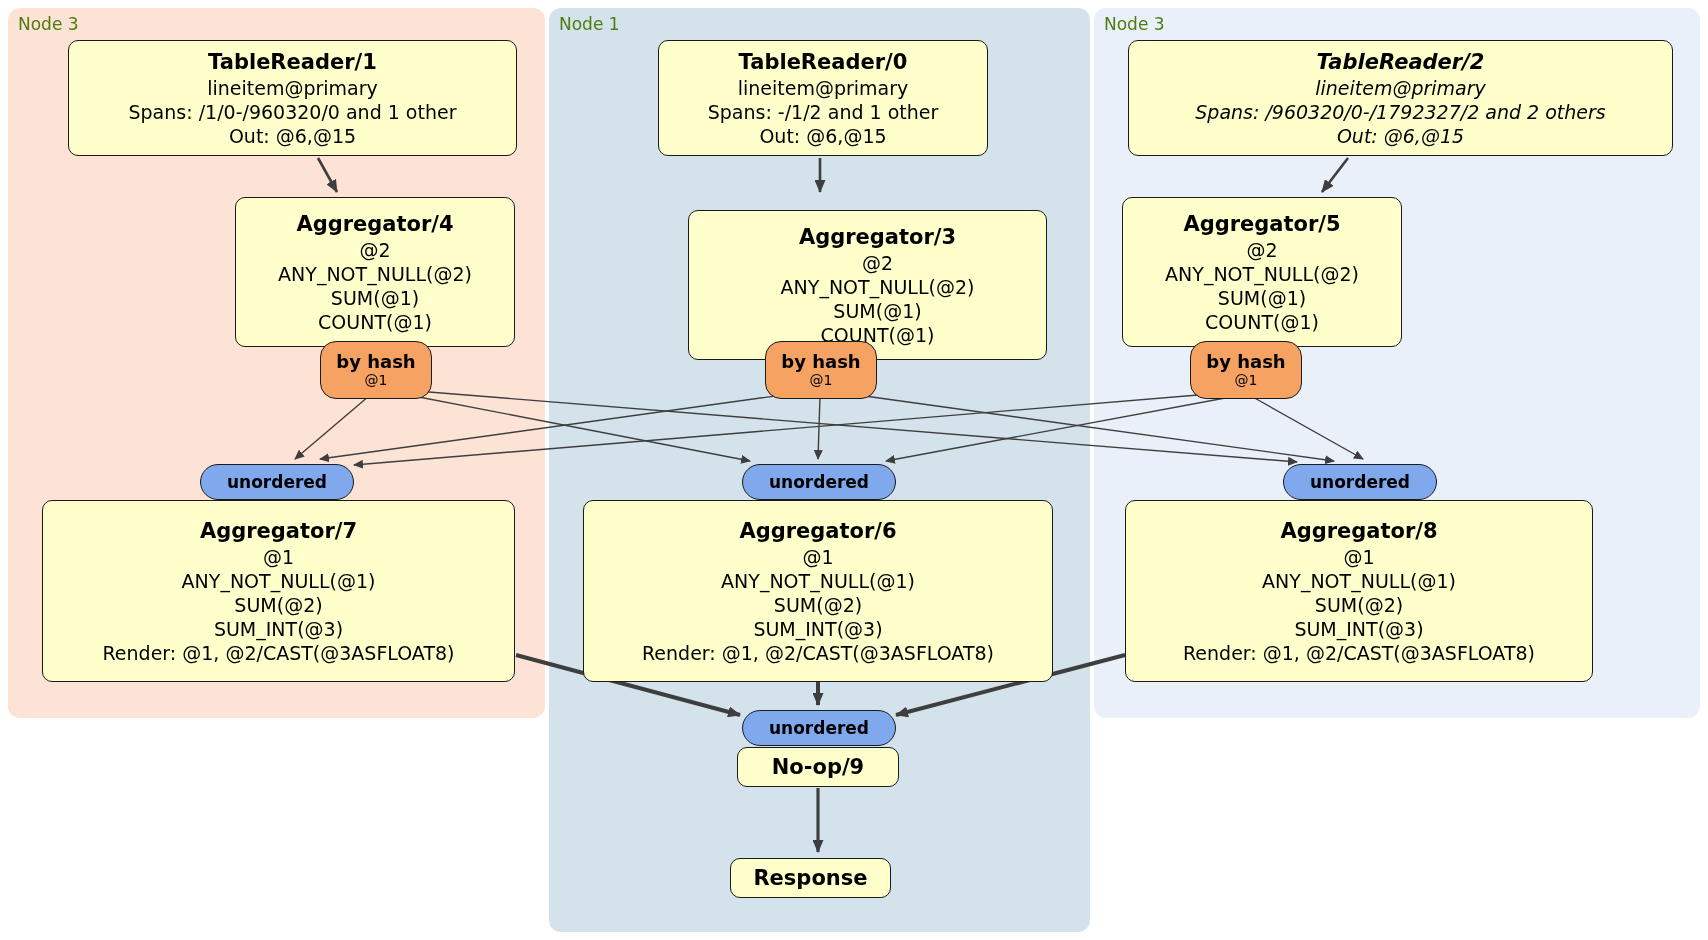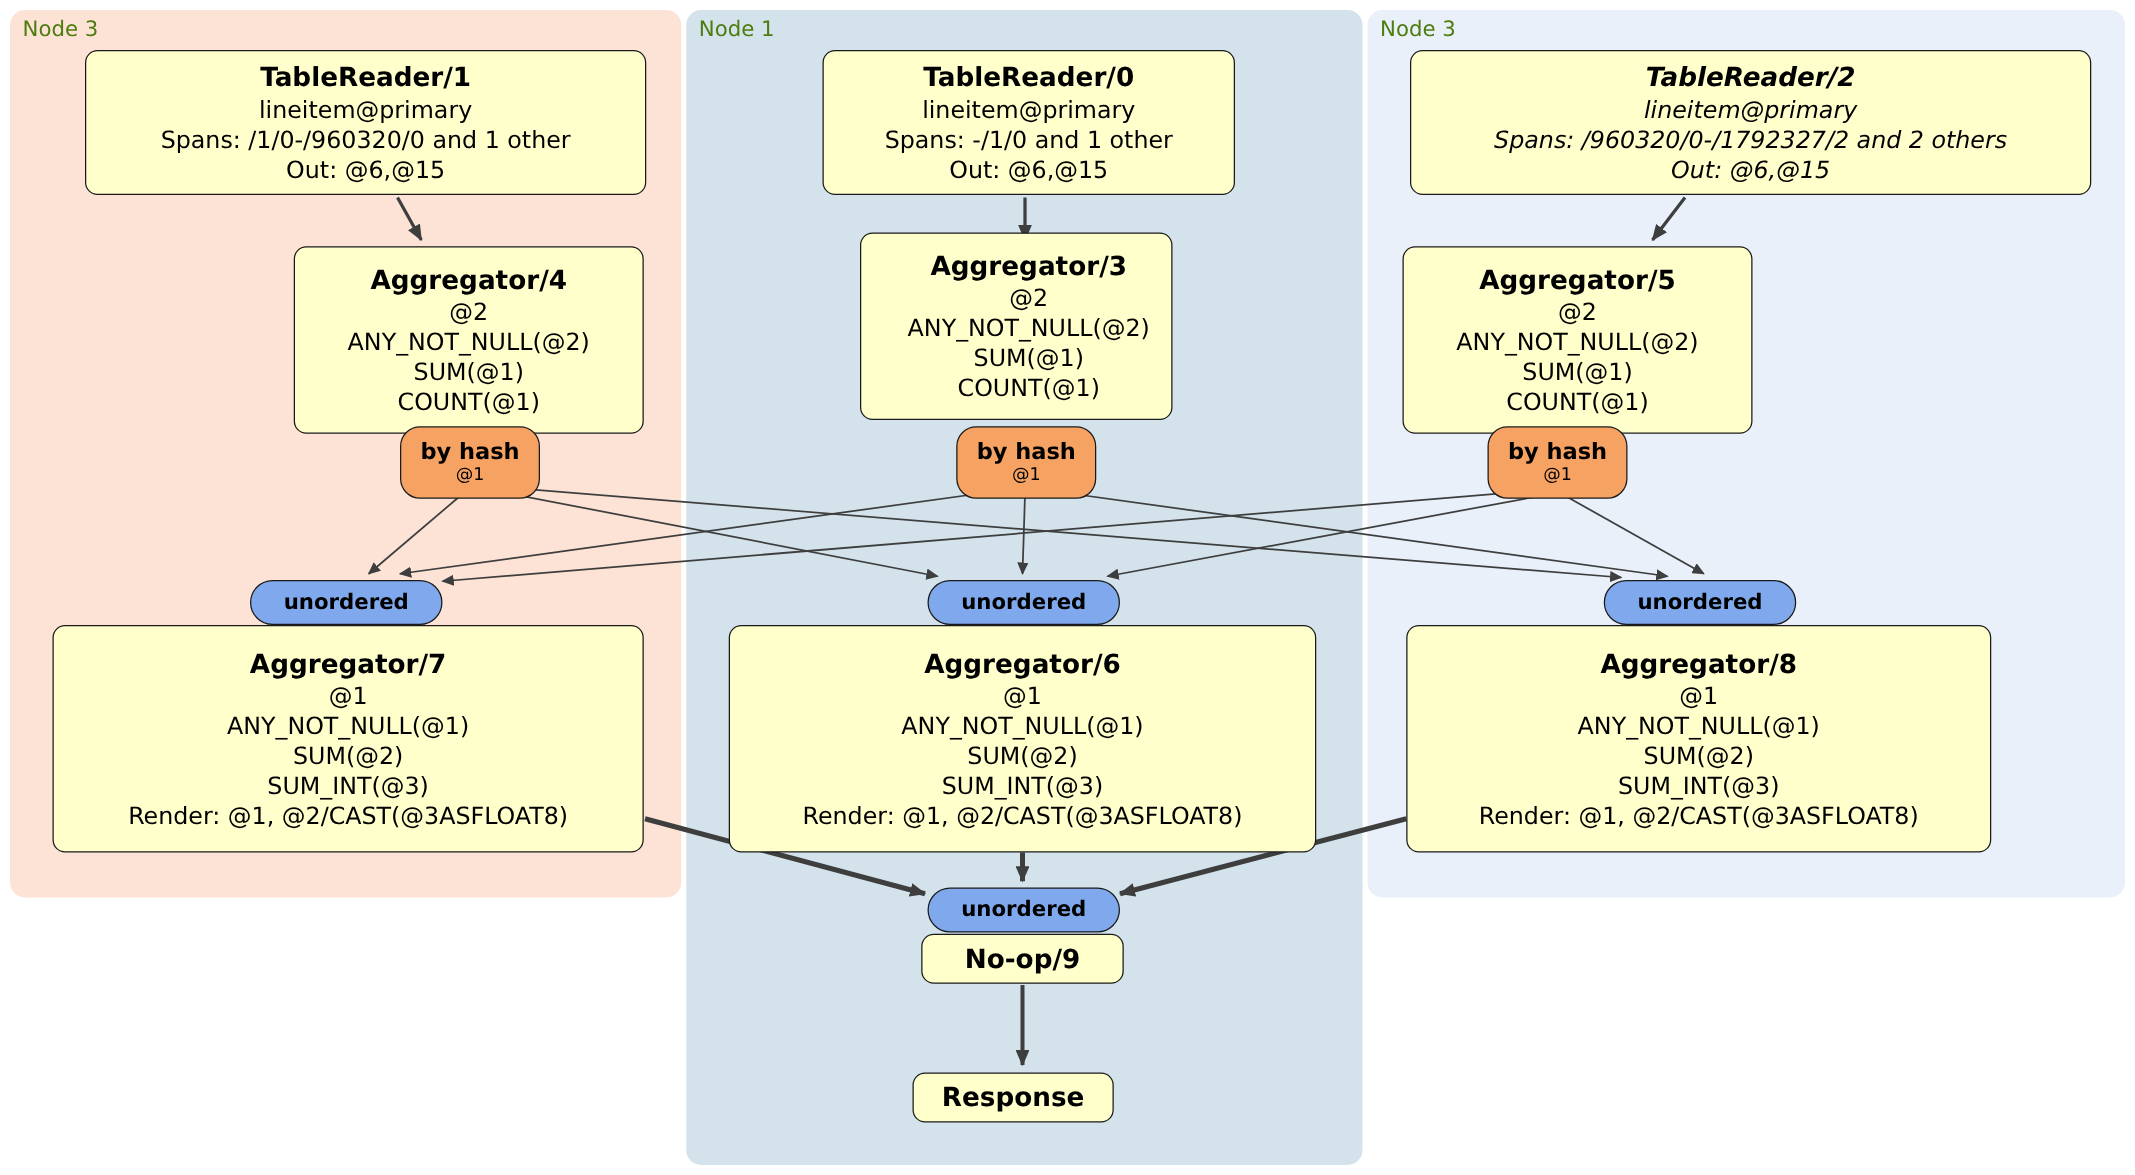--- a/index.html
+++ b/index.html
@@ -117,38 +117,38 @@
 
   <div class="proc" style="left:68px; top:40px; width:449px; height:116px;">
     <div class="ptitle">TableReader/1</div>
     <div class="pline">lineitem@primary</div>
     <div class="pline">Spans: /1/0-/960320/0 and 1 other</div>
     <div class="pline">Out: @6,@15</div>
   </div>
   <div class="proc" style="left:658px; top:40px; width:330px; height:116px;">
     <div class="ptitle">TableReader/0</div>
     <div class="pline">lineitem@primary</div>
-    <div class="pline">Spans: -/1/0 and 1 other</div>
+    <div class="pline">Spans: -/1/2 and 1 other</div>
     <div class="pline">Out: @6,@15</div>
   </div>
   <div class="proc" style="left:1128px; top:40px; width:545px; height:116px;font-style:italic;">
     <div class="ptitle">TableReader/2</div>
     <div class="pline">lineitem@primary</div>
     <div class="pline">Spans: /960320/0-/1792327/2 and 2 others</div>
     <div class="pline">Out: @6,@15</div>
   </div>
 
   <div class="proc" style="left:235px; top:197px; width:280px; height:150px;">
     <div class="ptitle">Aggregator/4</div>
     <div class="pline">@2</div>
     <div class="pline">ANY_NOT_NULL(@2)</div>
     <div class="pline">SUM(@1)</div>
     <div class="pline">COUNT(@1)</div>
   </div>
-  <div class="proc" style="left:688px; top:186px; width:250px; height:150px;padding-left:20px;">
+  <div class="proc" style="left:688px; top:210px; width:359px; height:150px;padding-left:20px;">
     <div class="ptitle">Aggregator/3</div>
     <div class="pline">@2</div>
     <div class="pline">ANY_NOT_NULL(@2)</div>
     <div class="pline">SUM(@1)</div>
     <div class="pline">COUNT(@1)</div>
   </div>
   <div class="proc" style="left:1122px; top:197px; width:280px; height:150px;">
     <div class="ptitle">Aggregator/5</div>
     <div class="pline">@2</div>
     <div class="pline">ANY_NOT_NULL(@2)</div>

